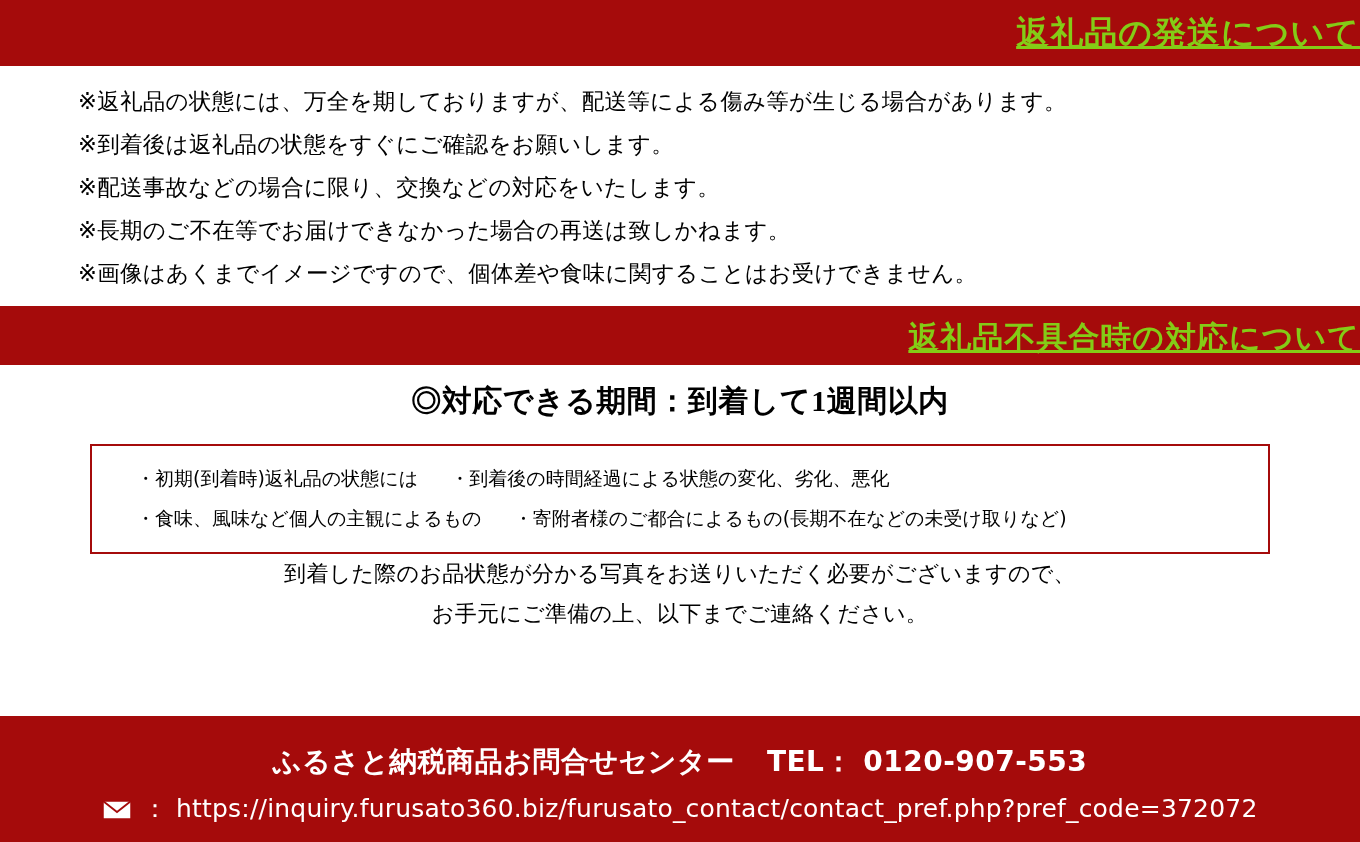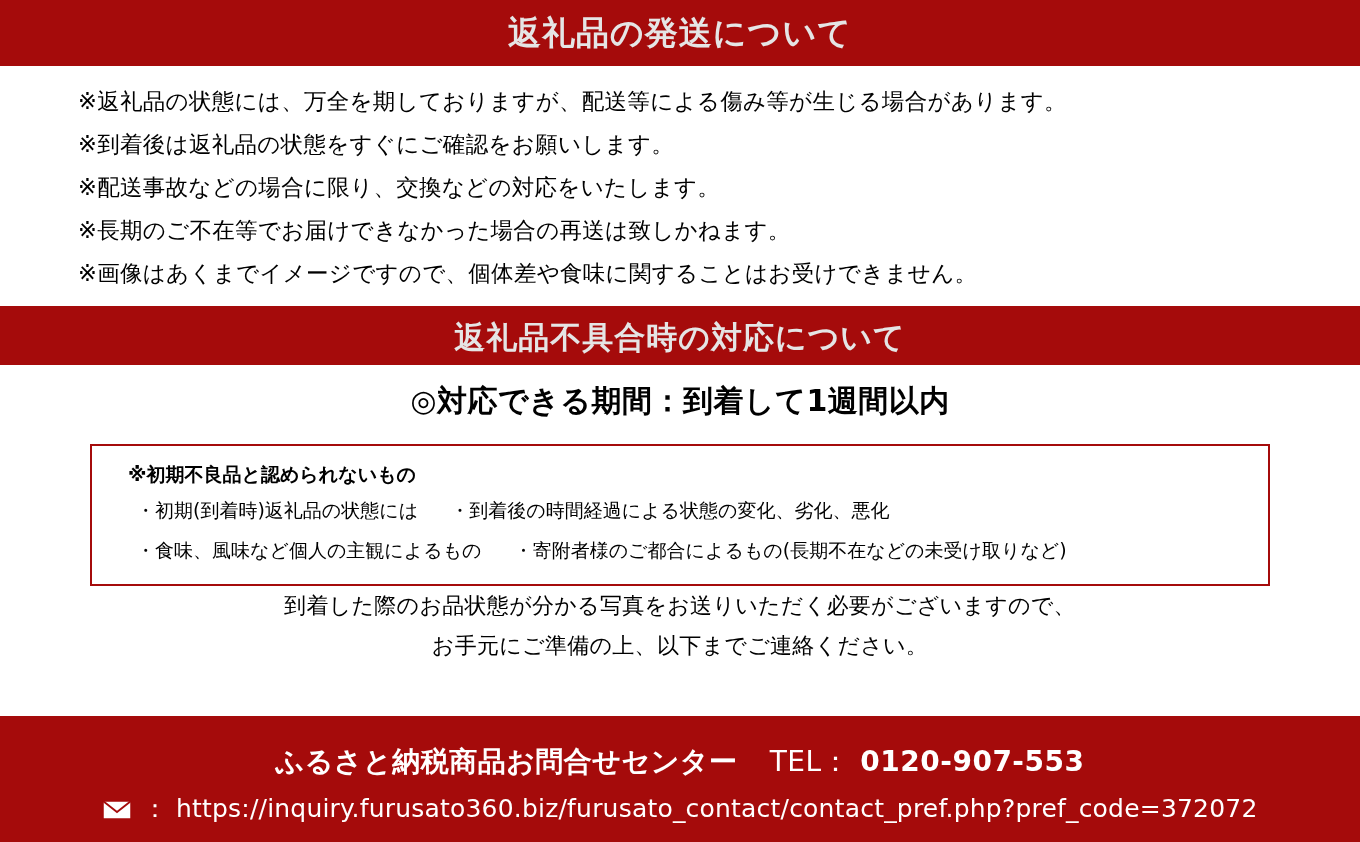--- a/index.html
+++ b/index.html
@@ -18,24 +18,25 @@
     width: 1360px;
     height: 842px;
     position: relative;
     display: flex;
     flex-direction: column;
   }
 
   
   .banner {
     background: #a50b0b;
-    color: #e5e5e5;
-    text-align: center;
+    color: #84cc16;
+    text-align: right;
     font-weight: bold;
     letter-spacing: 1px;
+    text-decoration: underline;
   }
   .banner-1 {
     height: 66px;
     line-height: 66px;
     font-size: 33px;
   }
   .banner-2 {
     height: 59px;
     line-height: 62px;
     font-size: 31px;
@@ -64,20 +65,21 @@
   .defect-heads {
     display: flex;
     justify-content: center;
     align-items: flex-start;
     gap: 36px;
     margin-top: 16px;
     font-weight: bold;
     font-size: 30px;
     white-space: nowrap;
     letter-spacing: 0.5px;
+    font-family: Liberation Serif, serif;
   }
   .defect-box {
     margin: 22px auto 0 auto;
     width: 1180px;
     border: 2px solid #a50b0b;
     box-sizing: border-box;
     padding: 12px 20px 14px 20px;
   }
   .defect-box-title {
     font-size: 19px;
@@ -114,21 +116,21 @@
     padding-top: 22px;
   }
   .footer-line-1 {
     font-size: 28px;
     font-weight: bold;
     line-height: 48px;
     letter-spacing: 0.5px;
     white-space: nowrap;
   }
   .footer-line-1 .tel-label {
-    font-weight: normal;
+    font-weight: bold;
     margin-left: 22px;
   }
   .footer-line-2 {
     font-size: 25px;
     line-height: 46px;
     white-space: nowrap;
     letter-spacing: 0.2px;
   }
   .mail-icon {
     display: inline-block;
@@ -153,21 +155,20 @@
 
   <div class="banner banner-2">返礼品不具合時の対応について</div>
 
   <div class="section-defect">
 
     <div class="defect-heads">
       <span>◎対応できる期間：到着して1週間以内</span>
     </div>
 
     <div class="defect-box">
-      <div class="defect-box-title">※初期不良品と認められないもの</div>
 
       <div class="defect-item">
         <span>・初期(到着時)返礼品の状態には</span>
         <span class="gap"></span>
         <span>・到着後の時間経過による状態の変化、劣化、悪化</span>
       </div>
 
       <div class="defect-item">
         <span>・食味、風味など個人の主観によるもの</span>
         <span class="gap"></span>

